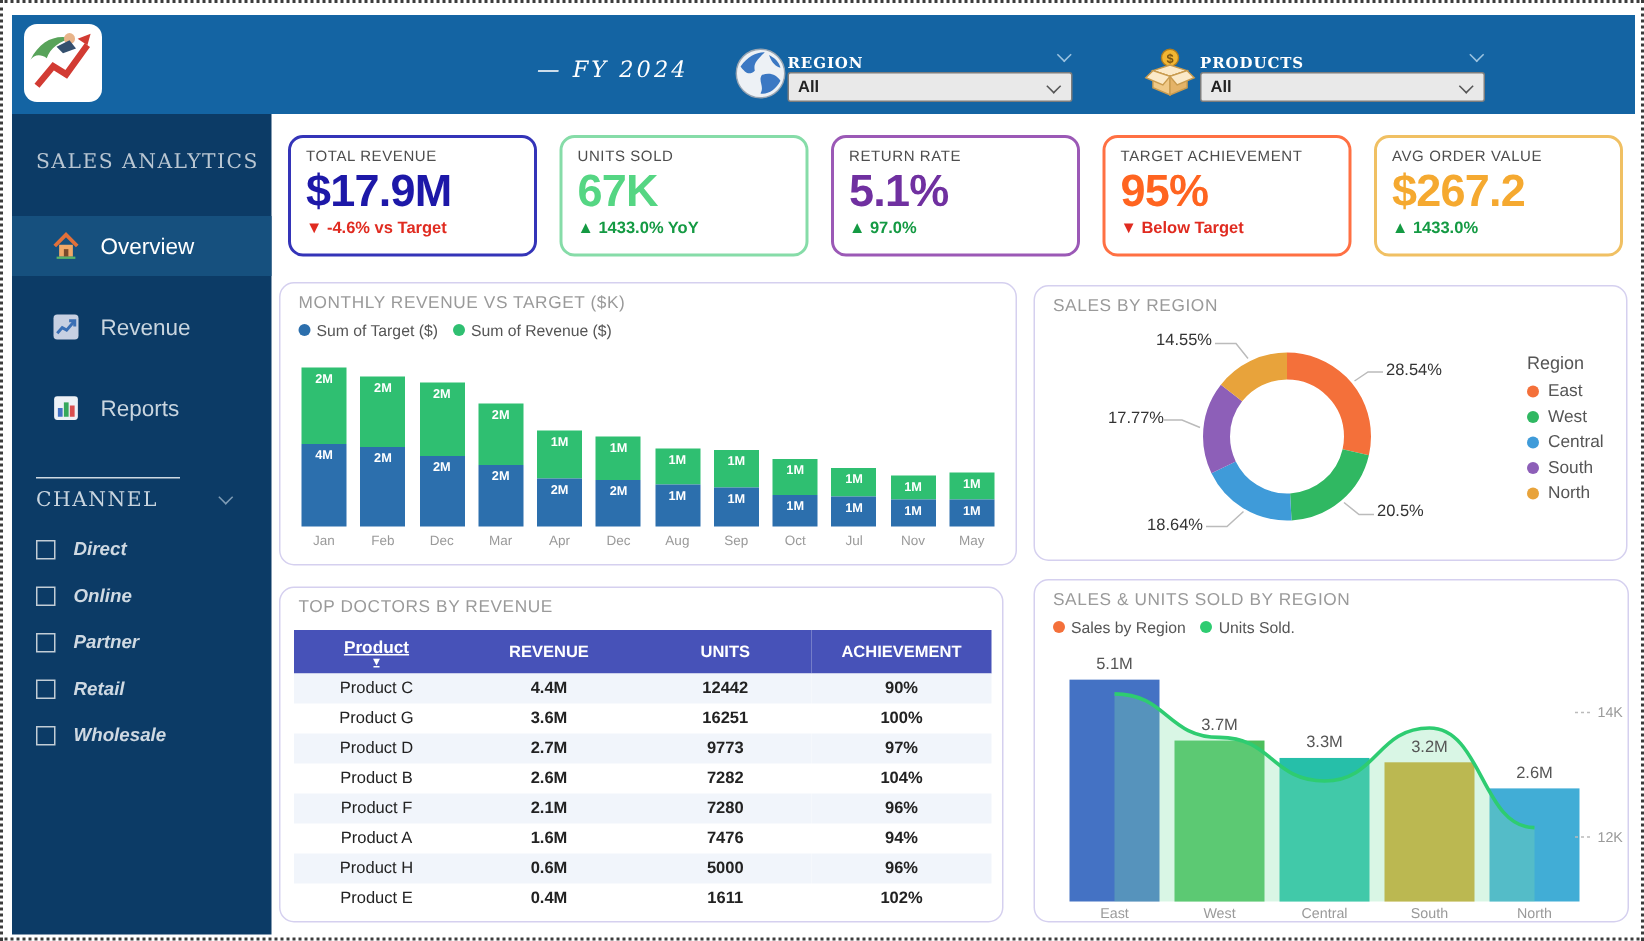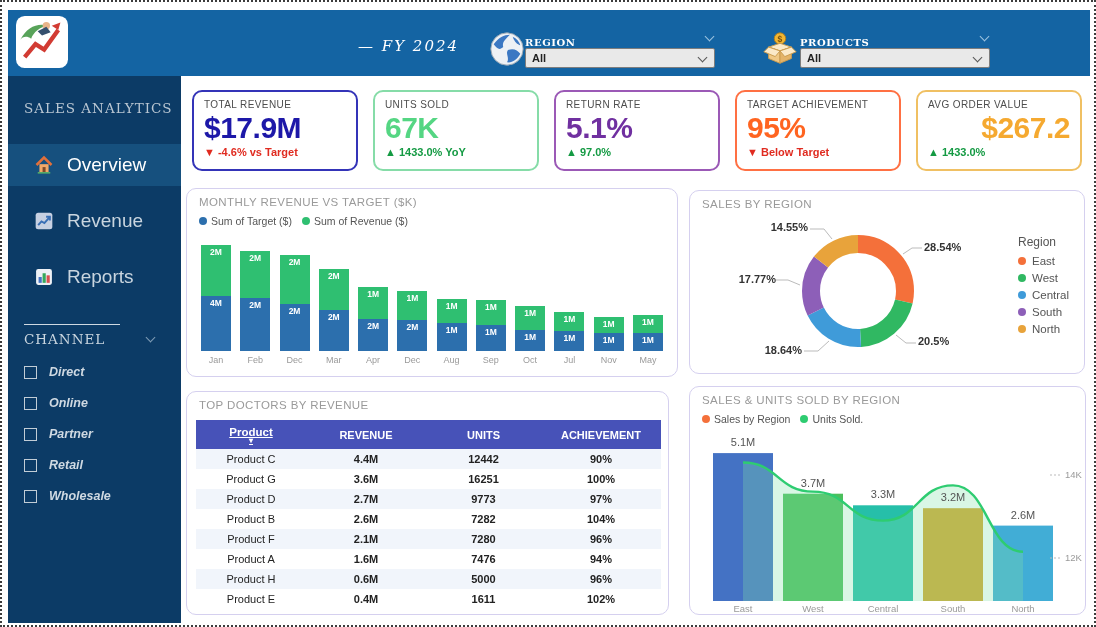--- a/index.html
+++ b/index.html
@@ -25,21 +25,21 @@
                 border-radius:2px; font-size:11px; font-weight:bold; color:#222; padding:3px 6px; cursor:pointer; }
   .slicer-box .chev { position:absolute; right:8px; top:5px; }
 
   
   .sidebar { position:absolute; left:6px; top:74px; width:173px; height:547px; background:#0C3B66; }
   .sb-title { margin:24px 0 0 16px; color:#b9c6d2; font-family:"DejaVu Serif", serif; font-size:13.5px; letter-spacing:1px; }
   .nav { margin-top:28px; }
   .nav-item { display:flex; align-items:center; gap:13px; padding:10px 0 10px 26px; cursor:pointer; }
   .nav-item.active { background:#16507e; }
   .nav-item .nicon { width:20px; height:20px; flex:0 0 20px; }
-  .nav-item .nlabel { font-size:19px; color:#c9d5df; }
+  .nav-item .nlabel { font-size:15px; color:#c9d5df; }
   .nav-item.active .nlabel { color:#fff; }
   .nav-item + .nav-item { margin-top:14px; }
   .channel { margin:26px 0 0 16px; }
   .channel-divider { width:96px; height:1px; background:#cfd9e2; margin-bottom:5px; }
   .channel-header { position:relative; width:130px; }
   .channel-label { color:#c9d5df; font-family:"DejaVu Serif", serif; font-size:13.5px; letter-spacing:1px; }
   .channel-header .chev { position:absolute; right:0; top:4px; border-color:#7f9cb5; }
   .channel-opt { display:flex; align-items:center; gap:12px; margin-top:17px; cursor:pointer; }
   .checkbox { width:13px; height:13px; border:1px solid #c2cdd6; background:transparent; }
   .channel-opt .clabel { color:#cfd9e2; font-size:12.5px; font-style:italic; font-weight:bold; }
@@ -59,21 +59,21 @@
 
   #panel-monthly { left:184px; top:186px; width:492px; height:189px; }
   #monthly-bars { position:absolute; left:14px; right:14px; bottom:8px; top:48px;
                   display:flex; justify-content:space-between; align-items:flex-end; }
   .mcol { width:30px; display:flex; flex-direction:column; justify-content:flex-end; }
   .mseg { width:30px; text-align:center; color:#fff; font-size:8.5px; font-weight:bold; overflow:hidden; cursor:pointer; }
   .mseg span { display:block; padding-top:2px; }
   .mmonth { height:13px; margin-top:4px; text-align:center; font-size:9px; color:#9a9a9a; }
 
   #panel-donut { left:687px; top:188px; width:396px; height:184px; }
-  .donut-label { position:absolute; font-size:11px; font-weight:bold; color:#333; }
+  .donut-label { position:absolute; font-size:11px; font-weight:normal; color:#333; }
   .donut-legend { position:absolute; left:328px; top:44px; }
   .donut-legend .dl-title { font-size:12px; color:#555; margin-bottom:6px; }
   .dl-item { display:flex; align-items:center; gap:6px; font-size:11.5px; color:#555; margin-top:5px; cursor:pointer; }
 
   #panel-table { left:184px; top:389px; width:483px; height:224px; }
   .ttable { position:absolute; left:9px; right:9px; top:28px; border-collapse:collapse; width:465px;
             font-size:11px; table-layout:fixed; }
   .ttable th { background:#4752B8; color:#fff; font-weight:bold; height:29px; vertical-align:middle; }
   .ttable th.prod-th { font-size:11.5px;text-decoration:underline; }
   .sort-arrow { font-size:8px; line-height:6px; }
@@ -221,21 +221,21 @@
         <div class="kpi-value" style="color: rgb(112, 48, 160);">5.1%</div>
         <div class="kpi-delta" style="color: rgb(20, 154, 67);">▲ 97.0%</div>
       </div>
       <div class="kpi-card" style="left: 733px; border-color: rgb(255, 112, 67);">
         <div class="kpi-label">TARGET ACHIEVEMENT</div>
         <div class="kpi-value" style="color: rgb(255, 100, 32);">95%</div>
         <div class="kpi-delta" style="color: rgb(224, 43, 32);">▼ Below Target</div>
       </div>
       <div class="kpi-card" style="left: 914px; border-color: rgb(240, 192, 99);">
         <div class="kpi-label">AVG ORDER VALUE</div>
-        <div class="kpi-value" style="color: rgb(245, 169, 48); text-align: right;">$267.2</div>
+        <div class="kpi-value" style="color: rgb(245, 169, 48);">$267.2</div>
         <div class="kpi-delta" style="color: rgb(20, 154, 67);">▲ 1433.0%</div>
       </div>
     </div>
 
   <div class="panel" id="panel-monthly">
     <div class="panel-title">MONTHLY REVENUE VS TARGET ($K)</div>
     <div class="legend">
       <span><span class="dot" style="background:#2C6FAD"></span><span>Sum of Target ($)</span></span>
       <span><span class="dot" style="background:#2FBF71"></span><span>Sum of Revenue ($)</span></span>
     </div>

